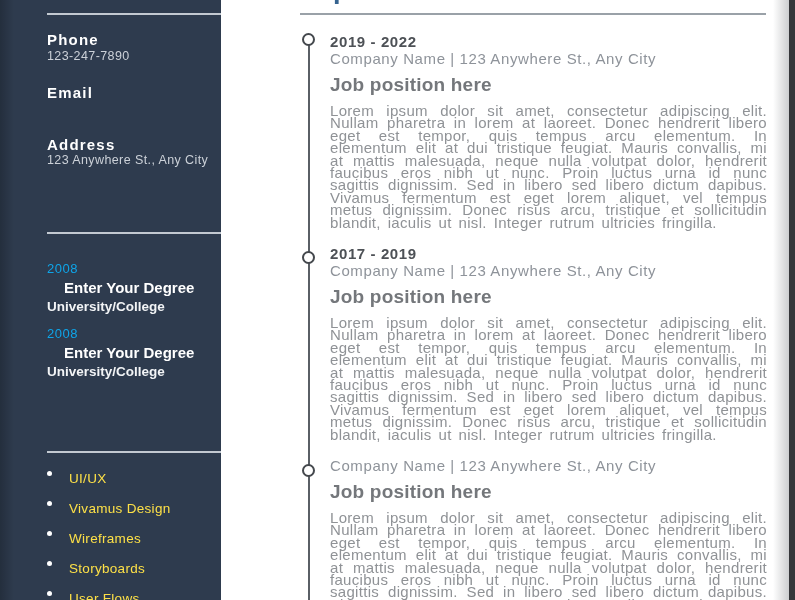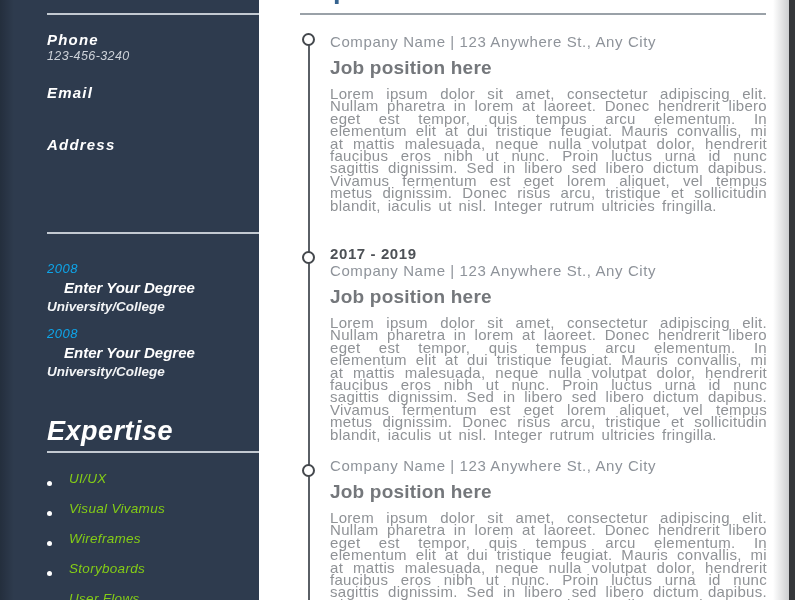--- a/index.html
+++ b/index.html
@@ -5,22 +5,22 @@
   html,body{margin:0;padding:0;}
   body{
     width:795px;height:600px;overflow:hidden;
     font-family:"Liberation Sans", sans-serif;
     background:#ffffff;
   }
   .page{position:relative;width:795px;height:600px;overflow:hidden;}
 
   
   .sidebar{
-    position:absolute;left:0;top:0;width:259px;height:600px;
-    background:#2e3b4e;color:#ffffff;font-style:italic;
+    position:absolute;left:0;top:0;width:221px;height:600px;
+    background:#2e3b4e;color:#ffffff;
   }
   .sidebar::before{
     content:"";position:absolute;left:0;top:0;width:14px;height:100%;
     background:linear-gradient(to right, rgba(0,0,0,0.22), rgba(0,0,0,0));
     pointer-events:none;
   }
   .side-title{
     position:absolute;left:47px;
     font-size:27px;font-weight:bold;letter-spacing:0.5px;color:#ffffff;
     white-space:nowrap;
@@ -42,22 +42,22 @@
   }
   .edu-degree{
     position:absolute;left:64px;font-size:15px;font-weight:bold;color:#ffffff;
     white-space:nowrap;
   }
   .edu-school{
     position:absolute;left:47px;font-size:13.5px;font-weight:bold;color:#f2f4f6;
     white-space:nowrap;
   }
   .skill{
-    position:absolute;left:47px;display:flex;align-items:flex-end;
-    font-size:13.5px;color:#84cc16;letter-spacing:0.3px;white-space:nowrap;
+    position:absolute;left:47px;display:flex;align-items:flex-start;
+    font-size:13.5px;color:#fde047;letter-spacing:0.3px;white-space:nowrap;
   }
   .skill .dot{
     width:5px;height:5px;border-radius:50%;background:#ffffff;
     margin-right:17px;flex:0 0 auto;
   }
 
   
   .main{
     position:absolute;left:277px;top:0;width:512px;height:600px;background:#ffffff;
   }
@@ -110,46 +110,46 @@
 <body>
 
 <div class="page">
 
   <aside class="sidebar">
 
     <div class="side-title" style="top:-26px">Contact</div>
     <div class="side-rule" style="top:13px"></div>
 
     <div class="contact-label" style="top:31px">Phone</div>
-    <div class="contact-value" style="top:49px">123-456-3240</div>
+    <div class="contact-value" style="top:49px">123-247-7890</div>
 
     <div class="contact-label" style="top:84px">Email</div>
 
     <div class="contact-label" style="top:136px">Address</div>
+    <div class="contact-value" style="top:153px">123 Anywhere St., Any City</div>
 
     <div class="side-rule" style="top:232px"></div>
 
     <div class="edu-year" style="top:261px">2008</div>
     <div class="edu-degree" style="top:279px">Enter Your Degree</div>
     <div class="edu-school" style="top:299px">University/College</div>
 
     <div class="edu-year" style="top:326px">2008</div>
     <div class="edu-degree" style="top:344px">Enter Your Degree</div>
     <div class="edu-school" style="top:364px">University/College</div>
 
-    <div class="side-title" style="top:416px">Expertise</div>
     <div class="side-rule" style="top:451px"></div>
 
     <div class="skill" style="top:471px">
       <span class="dot"></span>
       <span>UI/UX</span>
     </div>
     <div class="skill" style="top:501px">
       <span class="dot"></span>
-      <span>Visual Vivamus</span>
+      <span>Vivamus Design</span>
     </div>
     <div class="skill" style="top:531px">
       <span class="dot"></span>
       <span>Wireframes</span>
     </div>
     <div class="skill" style="top:561px">
       <span class="dot"></span>
       <span>Storyboards</span>
     </div>
     <div class="skill" style="top:591px">
@@ -162,20 +162,21 @@
 
     <div class="exp-title">Experience</div>
     <div class="exp-rule"></div>
 
     <div class="tl-line"></div>
     <div class="tl-dot dot-1"></div>
     <div class="tl-dot dot-2"></div>
     <div class="tl-dot dot-3"></div>
 
     <section class="exp-entry entry-1">
+      <div class="exp-period">2019 - 2022</div>
       <div class="exp-company">Company Name | 123 Anywhere St., Any City</div>
       <div class="exp-position">Job position here</div>
       <div class="exp-desc">Lorem ipsum dolor sit amet, consectetur adipiscing elit. Nullam pharetra in lorem at laoreet. Donec hendrerit libero eget est tempor, quis tempus arcu elementum. In elementum elit at dui tristique feugiat. Mauris convallis, mi at mattis malesuada, neque nulla volutpat dolor, hendrerit faucibus eros nibh ut nunc. Proin luctus urna id nunc sagittis dignissim. Sed in libero sed libero dictum dapibus. Vivamus fermentum est eget lorem aliquet, vel tempus metus dignissim. Donec risus arcu, tristique et sollicitudin blandit, iaculis ut nisl. Integer rutrum ultricies fringilla.</div>
     </section>
 
     <section class="exp-entry entry-2">
       <div class="exp-period">2017 - 2019</div>
       <div class="exp-company">Company Name | 123 Anywhere St., Any City</div>
       <div class="exp-position">Job position here</div>
       <div class="exp-desc">Lorem ipsum dolor sit amet, consectetur adipiscing elit. Nullam pharetra in lorem at laoreet. Donec hendrerit libero eget est tempor, quis tempus arcu elementum. In elementum elit at dui tristique feugiat. Mauris convallis, mi at mattis malesuada, neque nulla volutpat dolor, hendrerit faucibus eros nibh ut nunc. Proin luctus urna id nunc sagittis dignissim. Sed in libero sed libero dictum dapibus. Vivamus fermentum est eget lorem aliquet, vel tempus metus dignissim. Donec risus arcu, tristique et sollicitudin blandit, iaculis ut nisl. Integer rutrum ultricies fringilla.</div>

